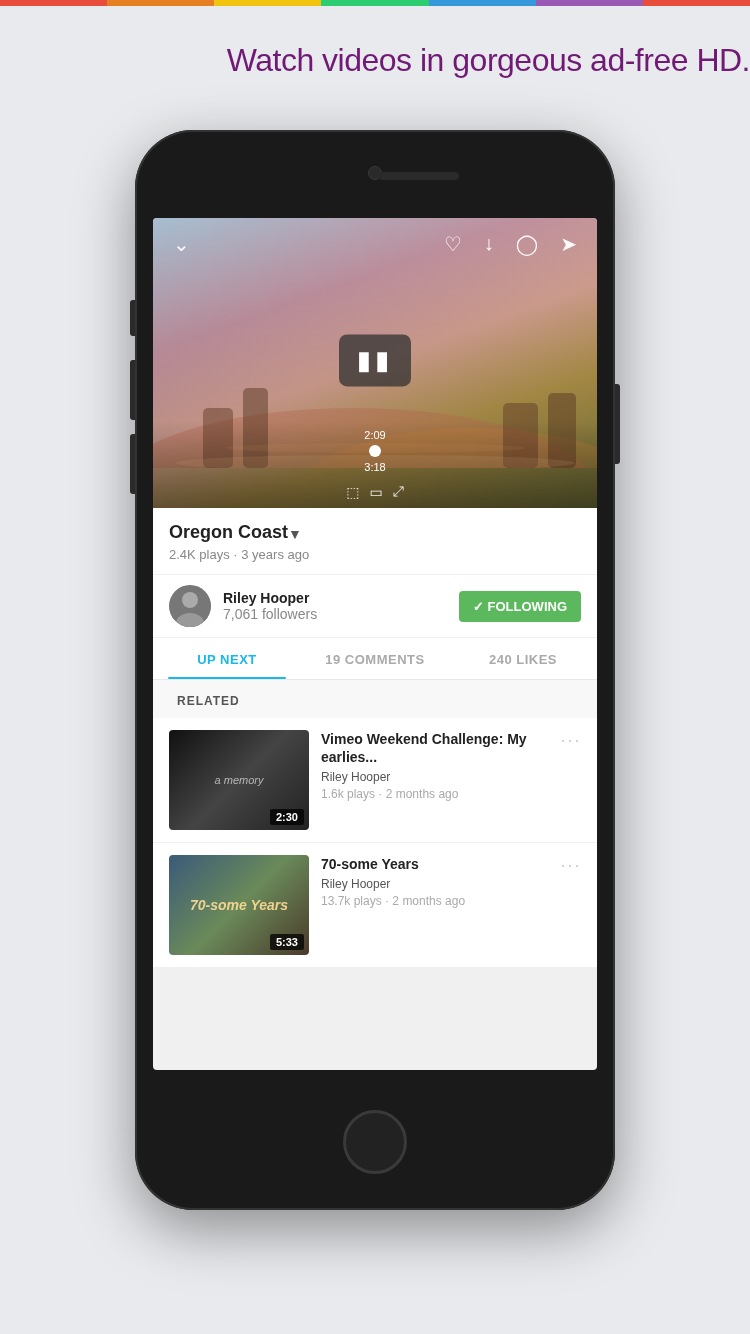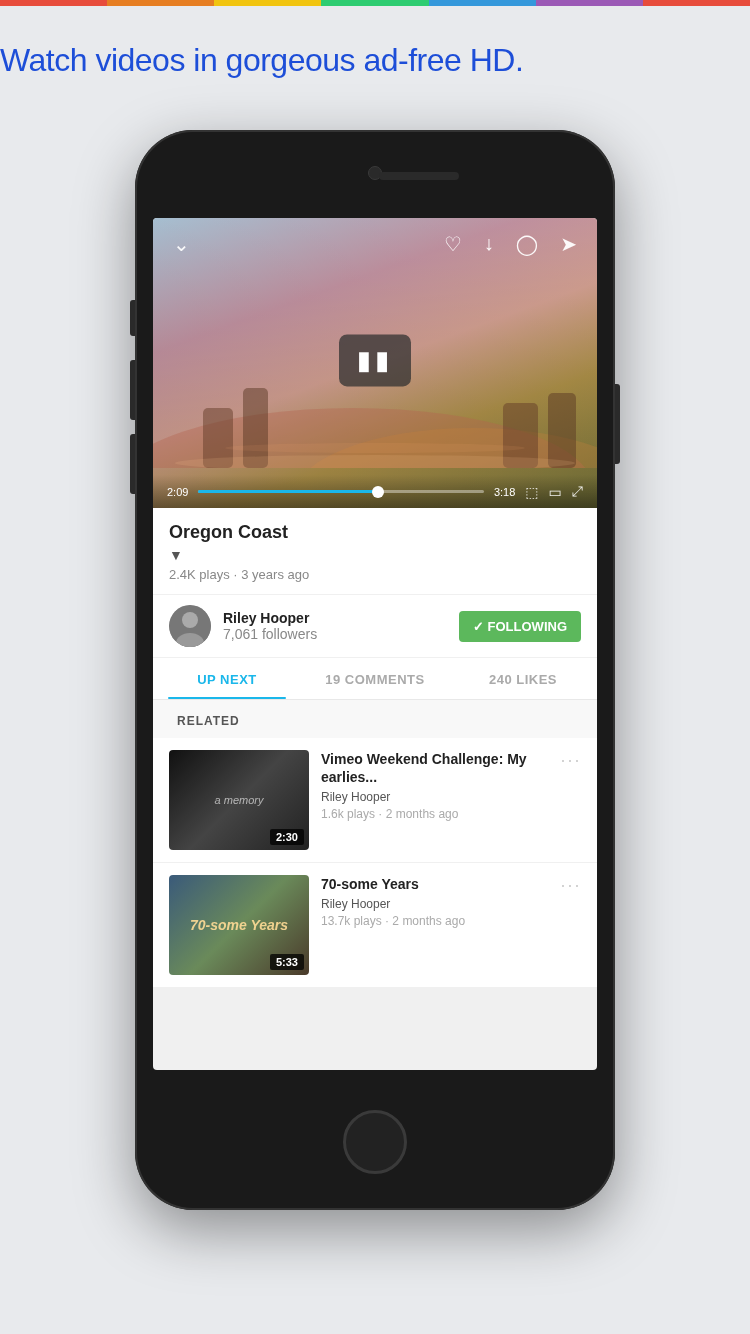--- a/index.html
+++ b/index.html
@@ -30,24 +30,24 @@
         #e74c3c 85.71%, #e74c3c 100%
       );
     }
 
     
     .page-title {
       position: absolute;
       top: 42px;
       left: 0;
       width: 100%;
-      text-align: left;
+      text-align: right;
       font-size: 32px;
       font-weight: 300;
-      color: #1d4ed8;
+      color: #701a75;
       letter-spacing: -0.5px;
     }
 
     
     .phone-frame {
       position: absolute;
       top: 130px;
       left: 50%;
       transform: translateX(-50%);
       width: 480px;
@@ -221,20 +221,21 @@
     .video-bottom {
       position: absolute;
       bottom: 0;
       left: 0;
       right: 0;
       padding: 8px 14px;
       display: flex;
       align-items: center;
       gap: 10px;
       background: linear-gradient(to top, rgba(0,0,0,0.4), transparent);
+      flex-direction: column;
     }
 
     .time-label {
       color: white;
       font-size: 11px;
       white-space: nowrap;
     }
 
     .progress-track {
       flex: 1;
@@ -278,21 +279,20 @@
     .content-area {
       background: white;
       padding: 0;
     }
 
     .video-title-row {
       padding: 14px 16px 4px;
       display: flex;
       align-items: flex-start;
       justify-content: flex-start;
-      flex-direction: column;
     }
 
     .video-title {
       font-size: 18px;
       font-weight: 600;
       color: #222;
     }
 
     .dropdown-arrow {
       color: #555;

